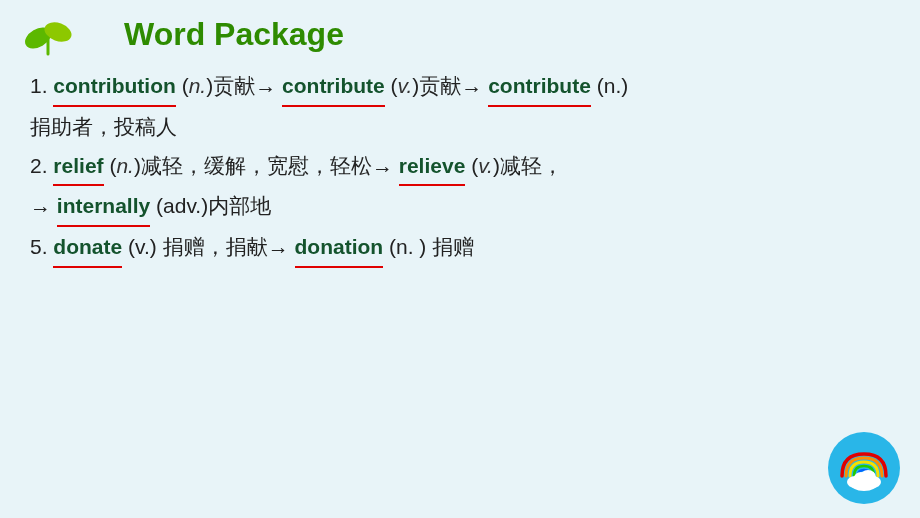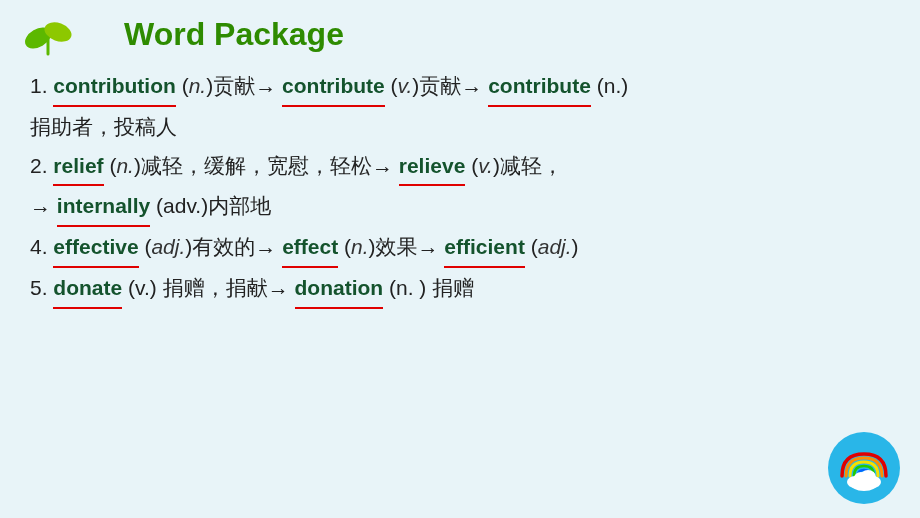--- a/index.html
+++ b/index.html
@@ -114,29 +114,20 @@
     <span class="highlight">relieve</span>
     <span> (<span class="pos">v.</span>)减轻，</span>
   </div>
 
   <div class="word-line">
     <span>→</span>
     <span class="highlight">internally</span>
     <span> (adv.)内部地</span>
   </div>
 
-  <div class="word-line">
-    <span>4.</span>
-    <span class="highlight">effective</span>
-    <span> (<span class="pos">adj.</span>)有效的→</span>
-    <span class="highlight">effect</span>
-    <span> (<span class="pos">n.</span>)效果→</span>
-    <span class="highlight">efficient</span>
-    <span> (<span class="pos">adj.</span>)</span>
-  </div>
 
   <div class="word-line">
     <span>5.</span>
     <span class="highlight">donate</span>
     <span> (v.) 捐赠，捐献→</span>
     <span class="highlight">donation</span>
     <span> (n. ) 捐赠</span>
   </div>
 
 </div>

